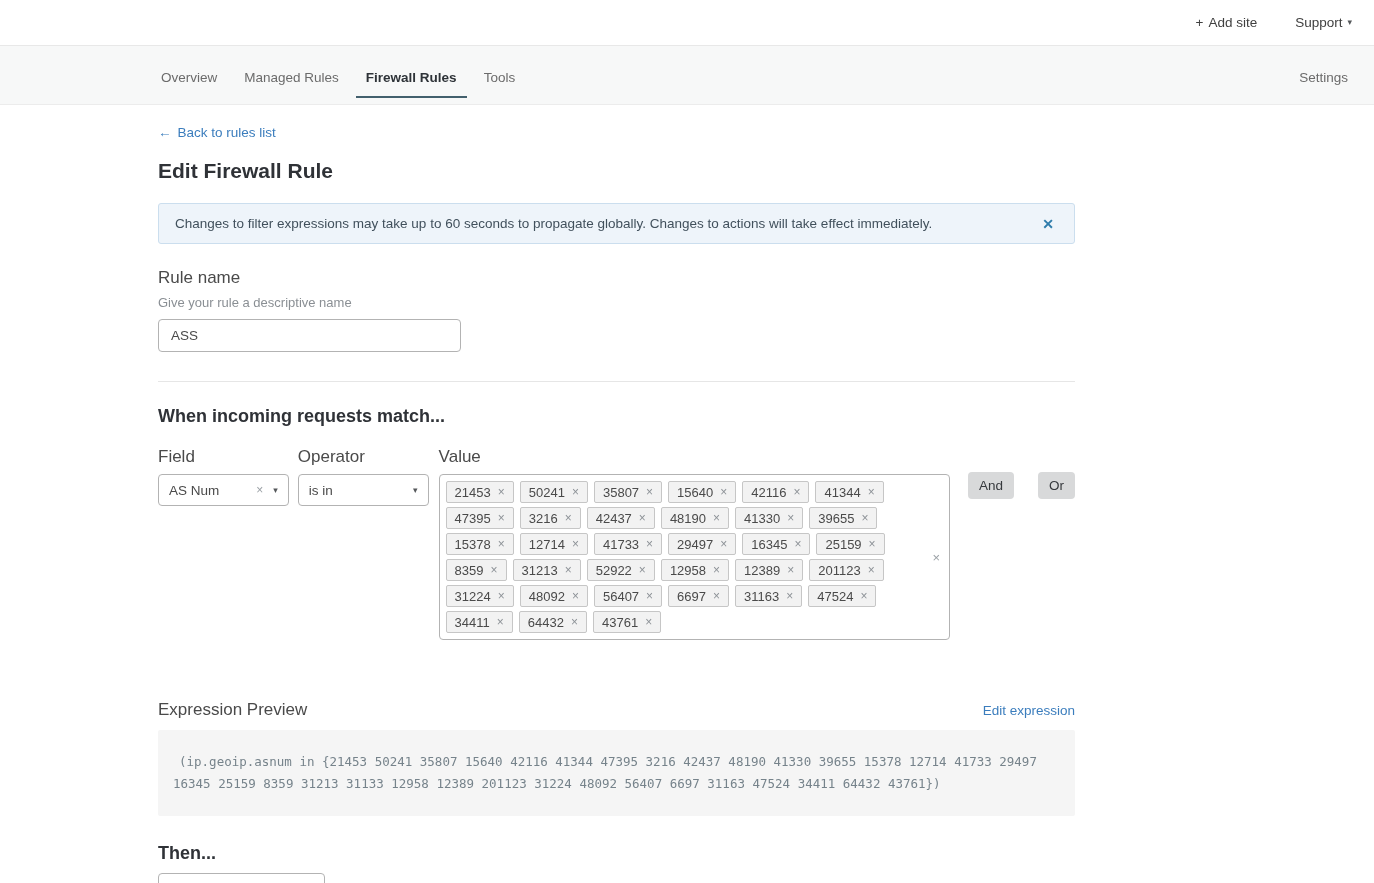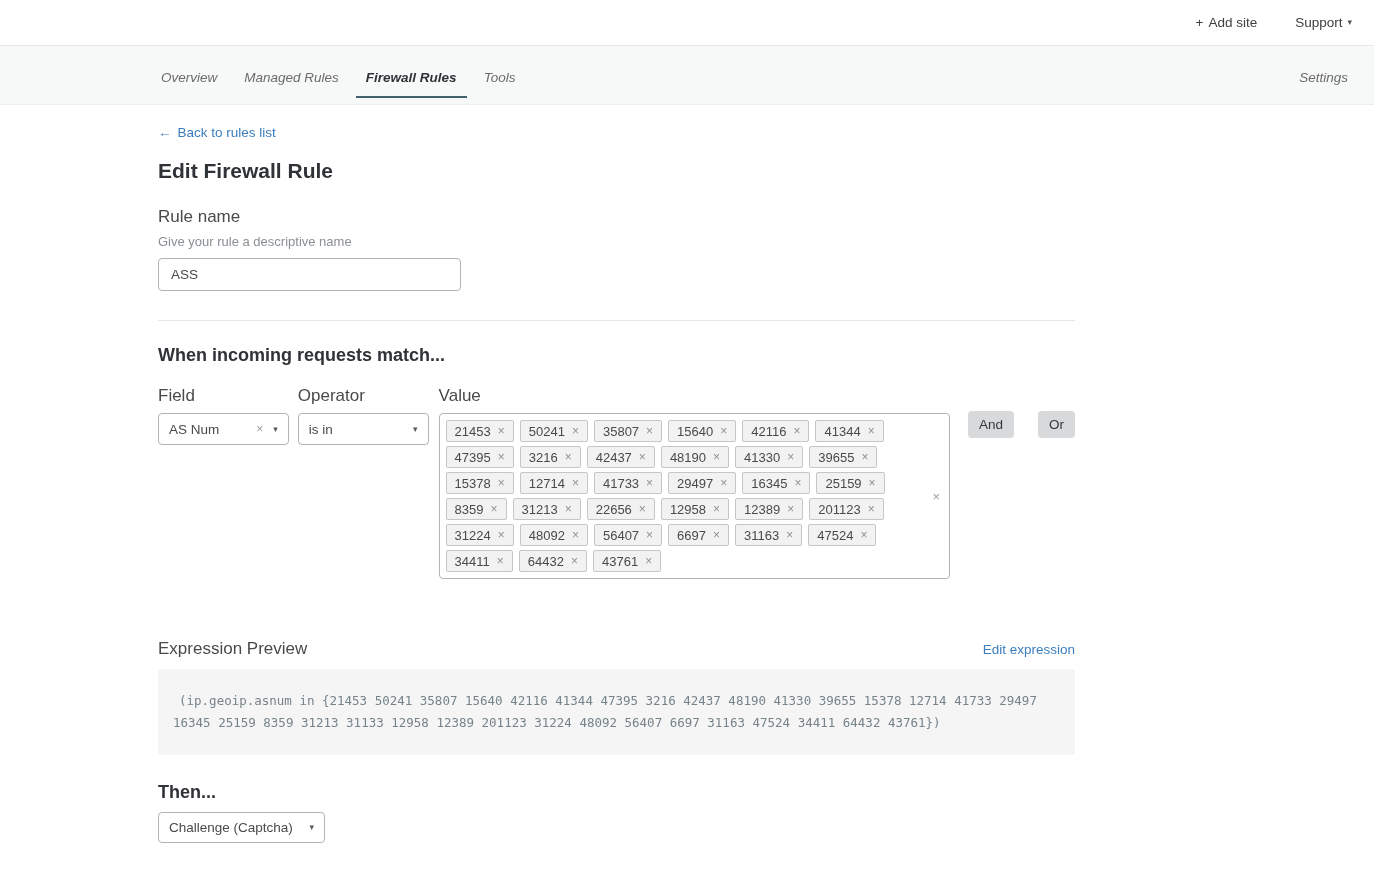--- a/index.html
+++ b/index.html
@@ -18,21 +18,21 @@
   }
   .topbar-item {
     font-size:13.5px; color:#404040; cursor:pointer;
     display:inline-flex; align-items:center; gap:5px;
   }
   .caret { font-size:9px; color:#55585b; line-height:1; }
 
   
   .navband {
     height:59px; background:#f7f8f8; border-bottom:1px solid #ececec;
-    display:flex; align-items:flex-start; padding:0 16px 0 151px;font-style:italic;
+    display:flex; align-items:flex-start; padding:0 16px 0 151px;
   }
   .tabs-row { display:flex; margin-top:12px; flex:1; }
   .tab {
     height:40px; display:flex; align-items:center;
     padding:0 10px; margin-right:7px;
     font-size:13.5px; color:#6b6b6b; cursor:pointer;
     border-bottom:2px solid transparent; white-space:nowrap;
   }
   .tab.active { color:#2e3338; font-weight:700; border-bottom-color:#43606d; }
   .tab-settings { margin-left:auto; margin-right:0; }
@@ -153,20 +153,24 @@
 
 <div class="content">
 
   <div class="back">
     <span>←</span>
     <span>Back to rules list</span>
   </div>
 
   <h1 class="page-title">Edit Firewall Rule</h1>
 
+  <div class="banner">
+    <span class="banner-text">Changes to filter expressions may take up to 60 seconds to propagate globally. Changes to actions will take effect immediately.</span>
+    <span class="banner-close">✕</span>
+  </div>
 
   <div class="rule-name-section">
     <div class="field-label">Rule name</div>
     <div class="hint">Give your rule a descriptive name</div>
     <input class="text-input" type="text" value="ASS" style="">
   </div>
 
   <div class="divider"></div>
 
   <div class="match-section">
@@ -247,21 +251,21 @@
               </span><span class="tag">
                 <span>25159</span>
                 <span class="tag-x">×</span>
               </span><span class="tag">
                 <span>8359</span>
                 <span class="tag-x">×</span>
               </span><span class="tag">
                 <span>31213</span>
                 <span class="tag-x">×</span>
               </span><span class="tag">
-                <span>22656</span>
+                <span>52922</span>
                 <span class="tag-x">×</span>
               </span><span class="tag">
                 <span>12958</span>
                 <span class="tag-x">×</span>
               </span><span class="tag">
                 <span>12389</span>
                 <span class="tag-x">×</span>
               </span><span class="tag">
                 <span>201123</span>
                 <span class="tag-x">×</span>

